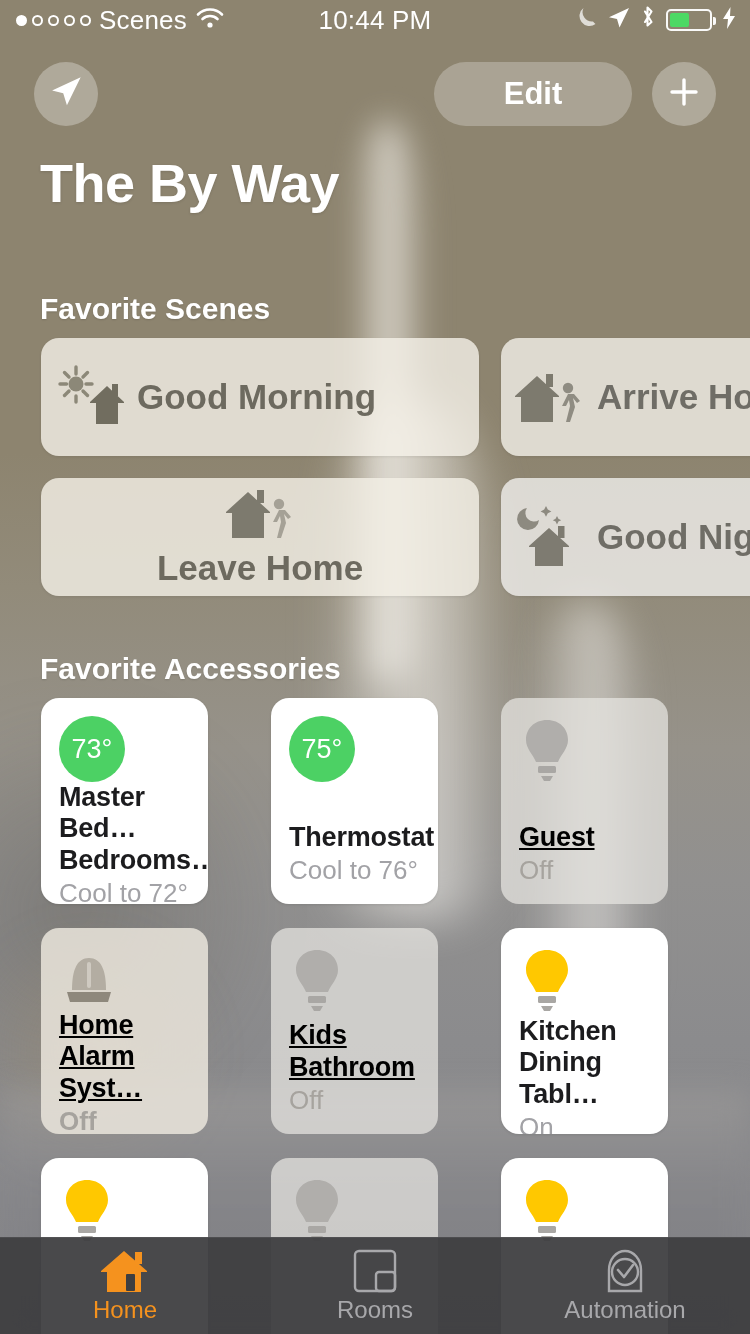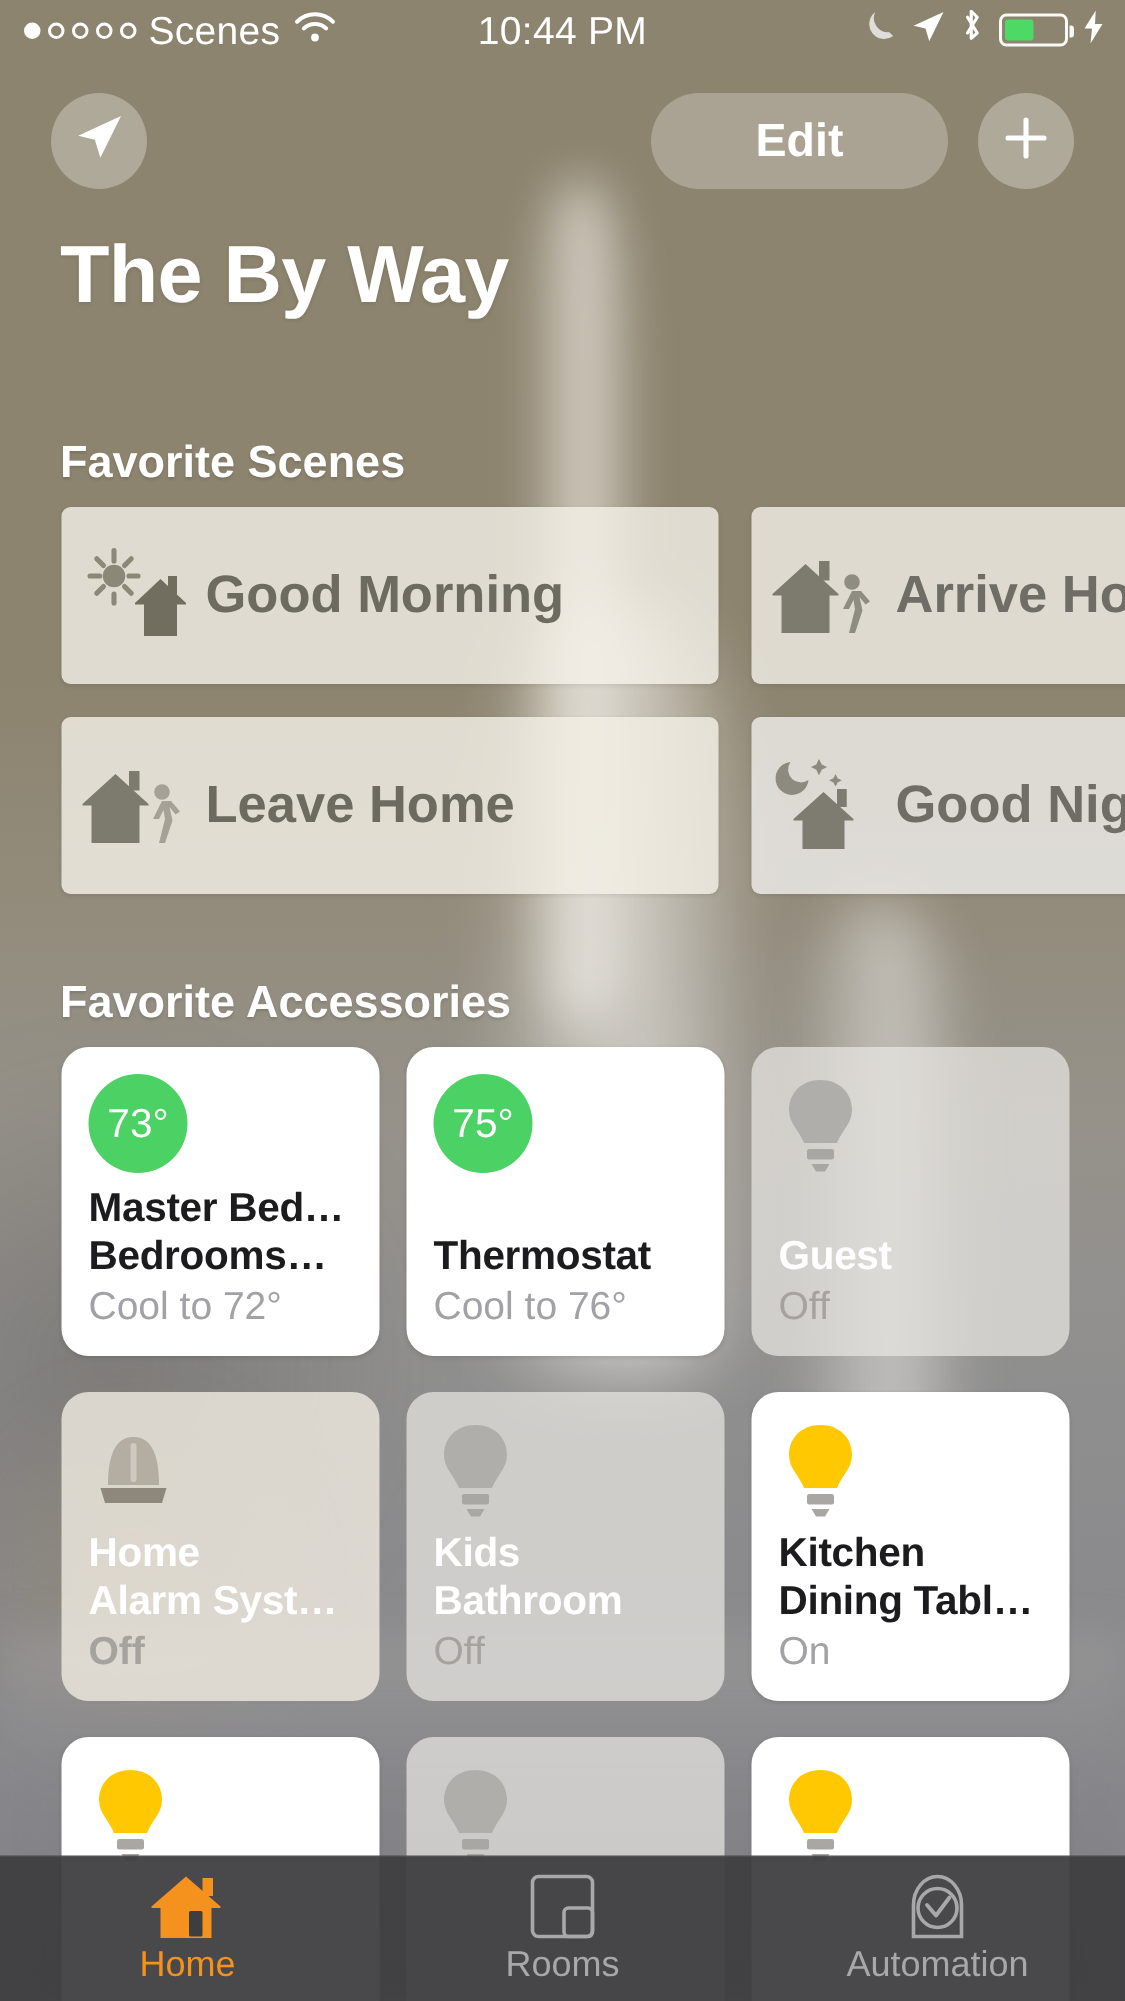--- a/index.html
+++ b/index.html
@@ -143,60 +143,60 @@
   #title-scenes { top: 292px; }
   #title-accessories { top: 652px; }
 
   
   #scenes {
     position: absolute; left: 0; top: 338px; width: 750px; height: 260px;
   }
   .scene-card {
     position: absolute;
     width: 438px; height: 118px;
-    border-radius: 6px;
+    border-radius: 18px;
     background: rgba(245,241,232,0.80);
     box-shadow: 0 1px 3px rgba(0,0,0,0.08);
     display: flex; align-items: center;
     overflow: hidden;
   }
   .scene-icon { width: 96px; flex: none; display: flex; align-items: center; justify-content: center; }
   .scene-label {
     color: #6d6a5f; font-size: 35px; font-weight: 600; white-space: nowrap;
   }
   #scene-0 { left: 41px; top: 0px; }
   #scene-1 { left: 501px; top: 0px; background: rgba(243,240,233,0.80); }
-  #scene-2 { left: 41px; top: 140px; background: rgba(243,239,229,0.82); }
+  #scene-2 { left: 41px; top: 140px; background: rgba(243,239,229,0.82); flex-direction: column; }
   #scene-3 { left: 501px; top: 140px; background: rgba(240,239,236,0.80); }
   #scene-3 .scene-label, #scene-1 .scene-label { color: #6f6d66; }
 
   
   #accessories {
     position: absolute; left: 0; top: 698px; width: 750px; height: 560px;
   }
   .acc-card {
     position: absolute;
-    width: 212px; height: 206px;
+    width: 167px; height: 206px;
     border-radius: 18px;
     padding: 18px;
     box-sizing: border-box;
     overflow: hidden;
     display: flex; flex-direction: column;
   }
   .acc-card.on { background: #ffffff; box-shadow: 0 1px 3px rgba(0,0,0,0.10); }
   .acc-card.off { background: rgba(232,230,226,0.72); }
   .acc-card.off-warm { background: rgba(238,233,223,0.82); }
   .acc-icon { height: 78px; display: flex; align-items: flex-start; }
   .acc-text { margin-top: auto; }
   .acc-name {
     font-size: 27px; font-weight: 700; line-height: 1.16;
     letter-spacing: -0.2px;
   }
   .acc-card.on .acc-name { color: #1c1c1e; }
-  .acc-card.off .acc-name, .acc-card.off-warm .acc-name { color: #ffffff; }
+  .acc-card.off .acc-name, .acc-card.off-warm .acc-name { color: #000000; text-decoration: underline; }
   .acc-status { font-size: 26px; font-weight: 500; margin-top: 2px; }
   .acc-card.on .acc-status { color: #a2a2a6; }
   .acc-card.off .acc-status, .acc-card.off-warm .acc-status { color: #a6a39e; }
   .acc-status.alert { color: #e8120c; font-weight: 700; }
   .temp-badge {
     width: 66px; height: 66px; border-radius: 50%;
     background: #4cd164;
     display: flex; align-items: center; justify-content: center;
     color: #ffffff; font-size: 27px; font-weight: 500;
   }

